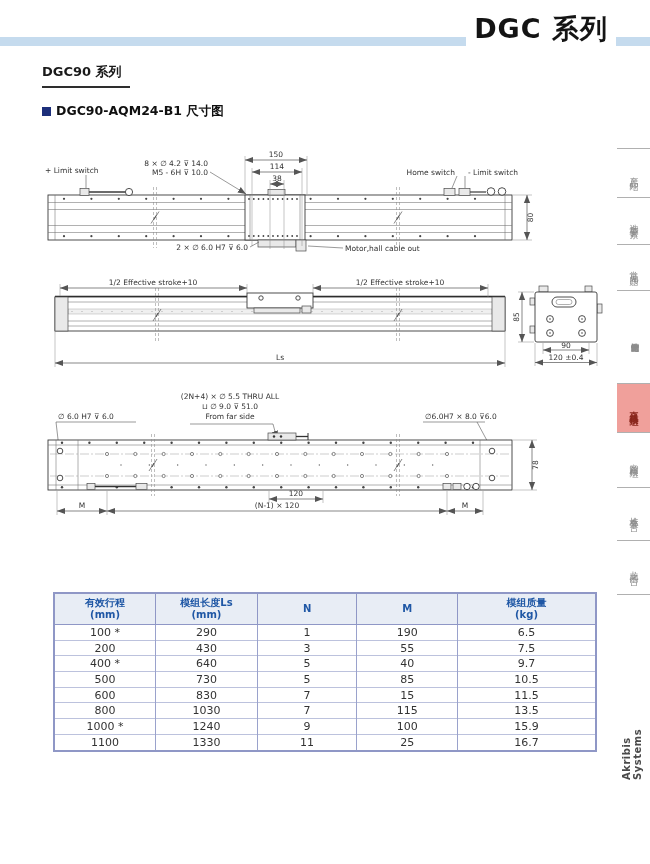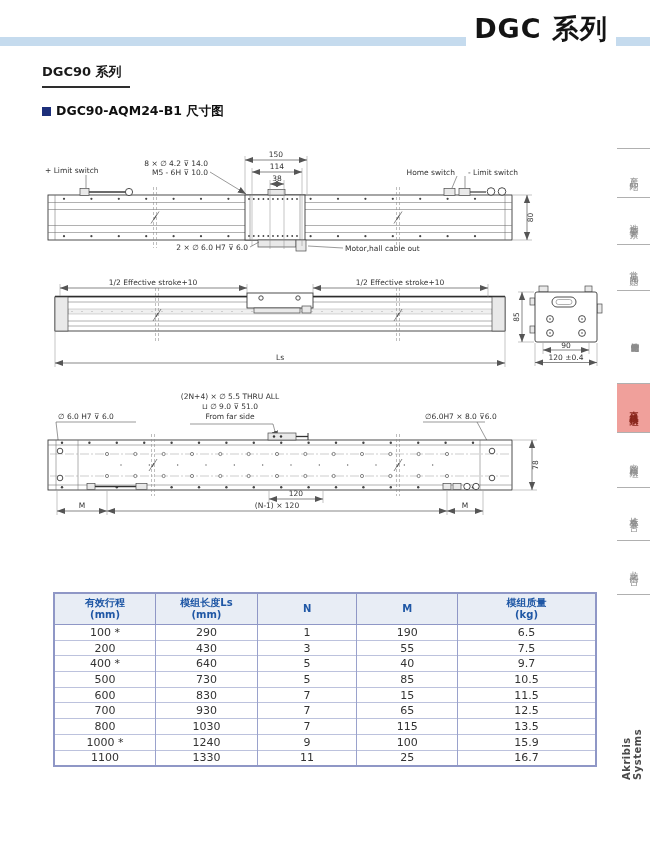--- a/index.html
+++ b/index.html
@@ -523,27 +523,20 @@
           <td>10.5</td>
         </tr>
         <tr>
           <td>600</td>
           <td>830</td>
           <td>7</td>
           <td>15</td>
           <td>11.5</td>
         </tr>
         <tr>
-          <td>700</td>
-          <td>930</td>
-          <td>7</td>
-          <td>65</td>
-          <td>12.5</td>
-        </tr>
-        <tr>
           <td>800</td>
           <td>1030</td>
           <td>7</td>
           <td>115</td>
           <td>13.5</td>
         </tr>
         <tr>
           <td>1000 *</td>
           <td>1240</td>
           <td>9</td>

